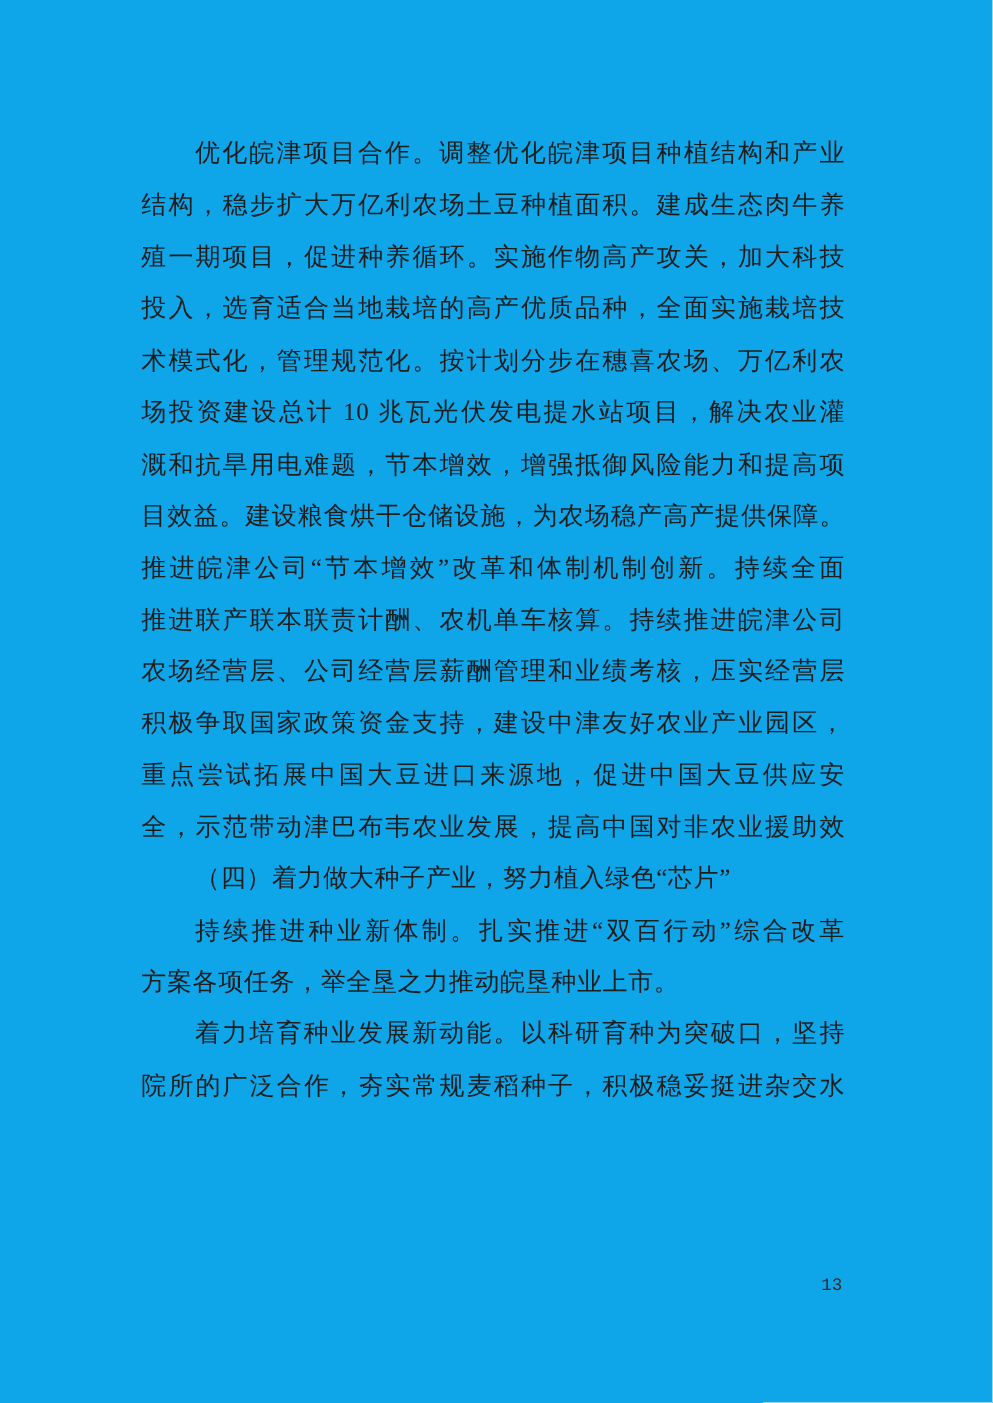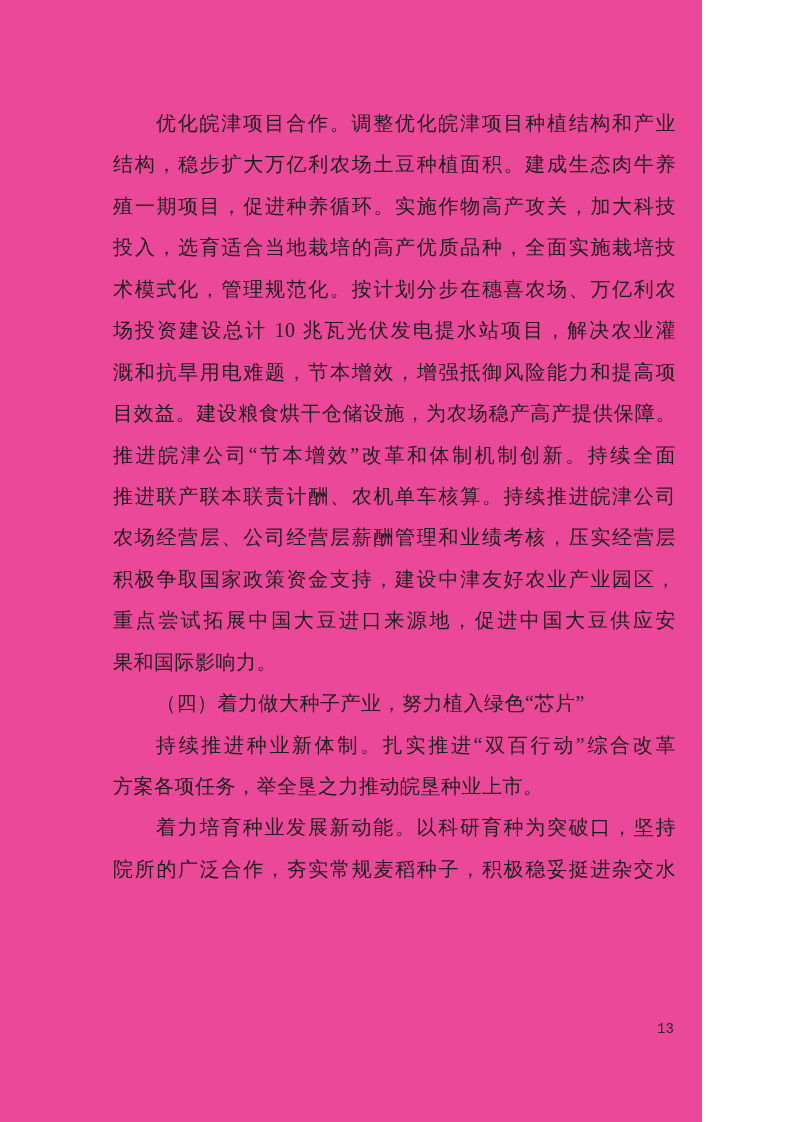--- a/index.html
+++ b/index.html
@@ -2,23 +2,23 @@
 <html><head>
 <meta charset="utf-8">
 <style>
   html, body {
     margin: 0;
     padding: 0;
     background: #ffffff;
   }
   .page {
     position: relative;
-    width: 702px;
+    width: 794px;
     height: 1122px;
-    background: #ec4899;
+    background: #0ea5e9;
     overflow: hidden;
     font-family: "Liberation Serif", "DejaVu Serif", serif;
   }
   .content {
     position: absolute;
     left: 113px;
     top: 103px;
     width: 563px;
   }
   .line {
@@ -67,21 +67,21 @@
       <div class="line">投入，选育适合当地栽培的高产优质品种，全面实施栽培技</div>
       <div class="line">术模式化，管理规范化。按计划分步在穗喜农场、万亿利农</div>
       <div class="line">场投资建设总计 10 兆瓦光伏发电提水站项目，解决农业灌</div>
       <div class="line">溉和抗旱用电难题，节本增效，增强抵御风险能力和提高项</div>
       <div class="line">目效益。建设粮食烘干仓储设施，为农场稳产高产提供保障。</div>
       <div class="line">推进皖津公司“节本增效”改革和体制机制创新。持续全面</div>
       <div class="line">推进联产联本联责计酬、农机单车核算。持续推进皖津公司</div>
       <div class="line">农场经营层、公司经营层薪酬管理和业绩考核，压实经营层</div>
       <div class="line">积极争取国家政策资金支持，建设中津友好农业产业园区，</div>
       <div class="line">重点尝试拓展中国大豆进口来源地，促进中国大豆供应安</div>
-      <div class="line short">果和国际影响力。</div>
+      <div class="line">全，示范带动津巴布韦农业发展，提高中国对非农业援助效</div>
       <div class="line indent short heading">（四）着力做大种子产业，努力植入绿色“芯片”</div>
       <div class="line indent">持续推进种业新体制。扎实推进“双百行动”综合改革</div>
       <div class="line short">方案各项任务，举全垦之力推动皖垦种业上市。</div>
       <div class="line indent">着力培育种业发展新动能。以科研育种为突破口，坚持</div>
       <div class="line">院所的广泛合作，夯实常规麦稻种子，积极稳妥挺进杂交水</div>
     </div>
   <div class="page-number">13</div>
 </div>
 
 </body></html>

